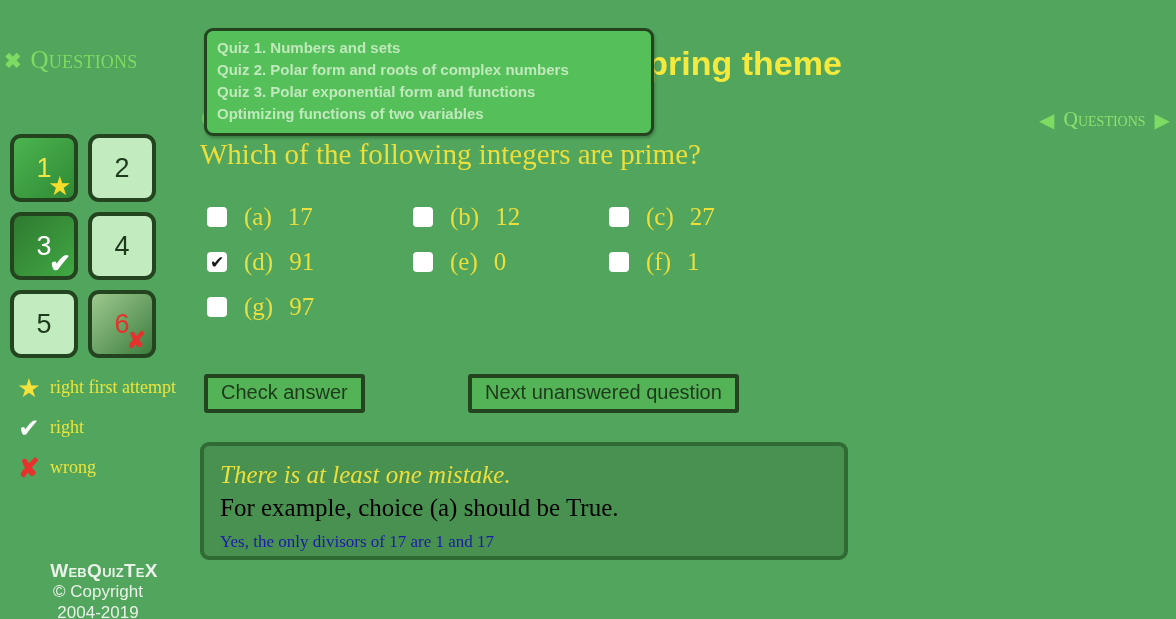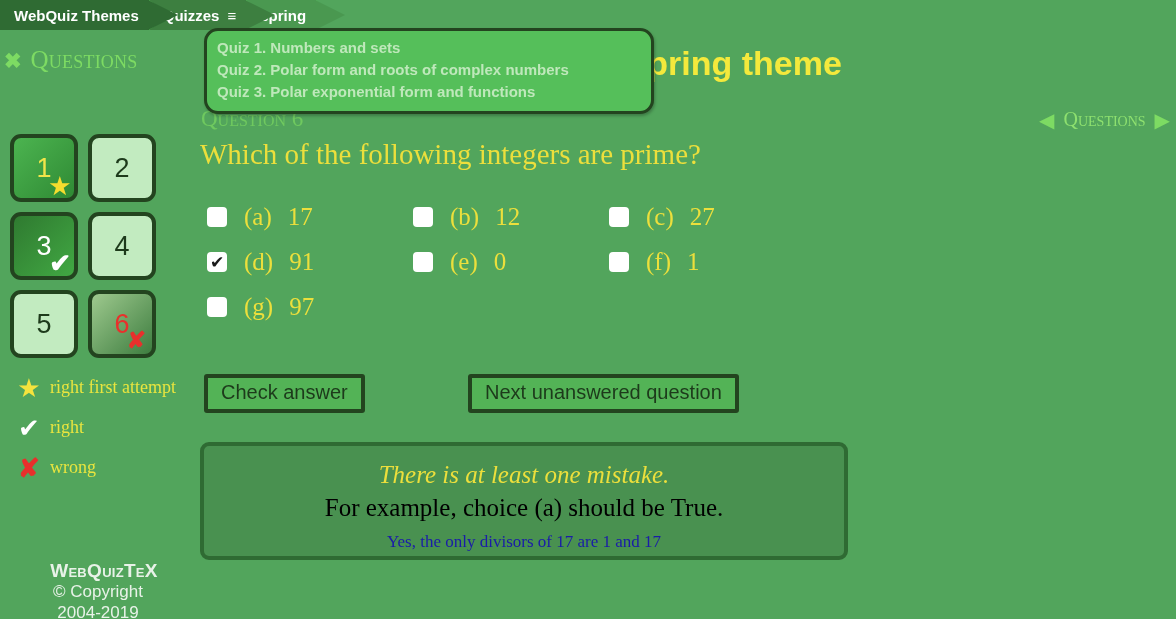--- a/index.html
+++ b/index.html
@@ -47,21 +47,21 @@
   }
   .crumb-menu-glyph { margin-left: 8px; font-size: 15px; font-weight: bold; }
   .crumb-fill { flex: 1; background: transparent; }
 
   
   .dropdown {
     position: absolute; left: 204px; top: 28px;
     width: 450px;
     background: #55bf5a;
     border: 3px solid #23441f;
-    border-radius: 14px;
+    border-radius: 9px;
     padding: 6px 8px 8px 10px;
     z-index: 40;
     box-shadow: 1px 2px 3px rgba(0,0,0,0.25);
   }
   .dd-item {
     color: #bfe8bb;
     font-size: 15px; font-weight: bold;
     line-height: 22px;
     white-space: nowrap;
     cursor: pointer;
@@ -195,59 +195,39 @@
   .abtn.check { left: 0; top: 0; }
   .abtn.next  { left: 264px; top: 0; }
 
   .feedback {
     position: absolute; left: 200px; top: 442px;
     width: 648px; height: 118px;
     background: #499150;
     border: 4px solid #2f6b33;
     border-radius: 9px;
     padding: 12px 16px;
-    text-align: center;
   }
   .fb-line1 {
     color: #ecdf3c; font-family: "Liberation Serif", serif;
     font-size: 25px; font-style: italic; line-height: 33px;
   }
   .fb-line2 {
     color: #000000; font-family: "Liberation Serif", serif;
     font-size: 25px; line-height: 34px;
   }
   .fb-line3 {
     color: #1a1ca8; font-family: "Liberation Serif", serif;
     font-size: 17px; line-height: 34px;
   }
 </style>
 </head>
 <body>
 
 <div id="page">
 
-  <div class="crumbbar">
-    <div class="crumb c0">
-      <span>WebQuiz Themes</span>
-      <span class="notch"></span>
-      <span class="tip"></span>
-    </div>
-    <div class="crumb c1">
-      <span>Quizzes</span>
-      <span class="crumb-menu-glyph">≡</span>
-      <span class="notch"></span>
-      <span class="tip"></span>
-    </div>
-    <div class="crumb c2">
-      <span>spring</span>
-      <span class="notch"></span>
-      <span class="tip"></span>
-    </div>
-    <div class="crumb-fill"></div>
-  </div>
 
   <div class="page-title">e spring theme</div>
 
   <div class="qnav">
     <span class="tri">◀</span>
     <span class="lbl">Questions</span>
     <span class="tri">▶</span>
   </div>
 
   <div class="side-head">
@@ -349,15 +329,16 @@
   <div class="feedback">
     <div class="fb-line1">There is at least one mistake.</div>
     <div class="fb-line2">For example, choice (a) should be True.</div>
     <div class="fb-line3">Yes, the only divisors of 17 are 1 and 17</div>
   </div>
 
   <div class="dropdown">
     <div class="dd-item">Quiz 1. Numbers and sets</div>
     <div class="dd-item">Quiz 2. Polar form and roots of complex numbers</div>
     <div class="dd-item">Quiz 3. Polar exponential form and functions</div>
+    <div class="dd-item">Optimizing functions of two variables</div>
   </div>
 
 </div>
 
 </body></html>

